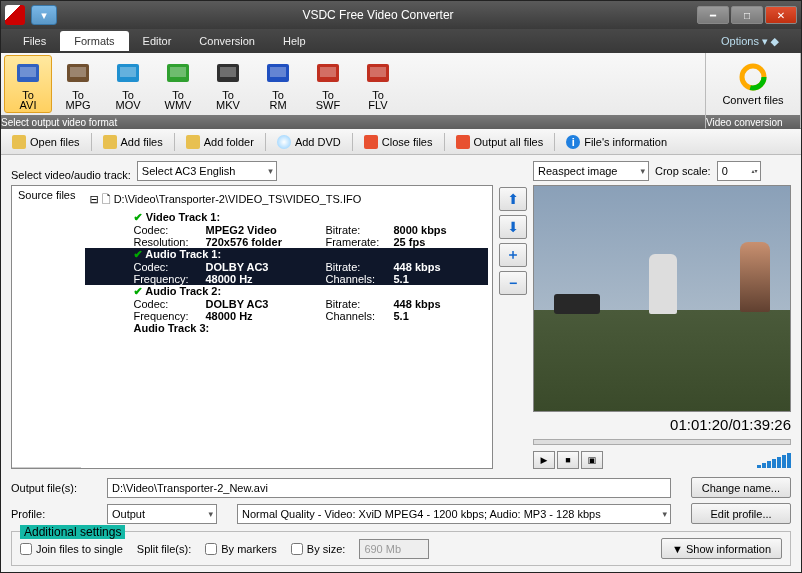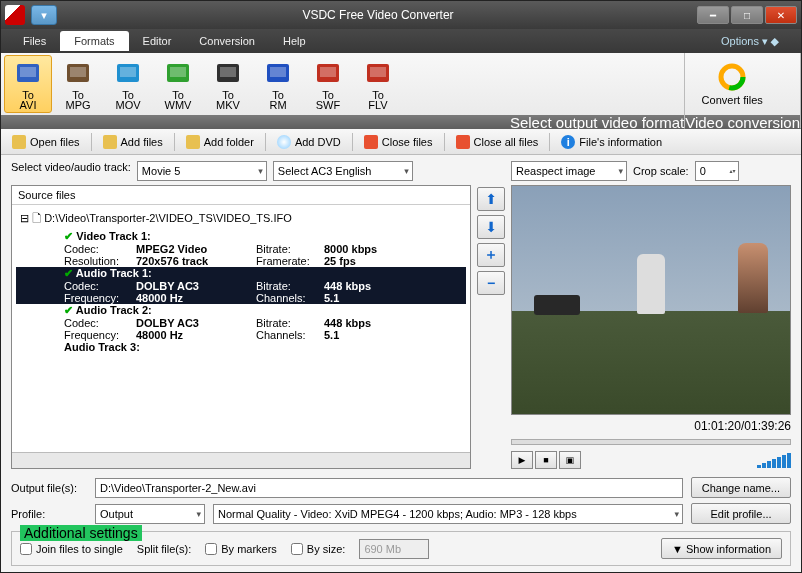--- a/index.html
+++ b/index.html
@@ -19,67 +19,67 @@
 .menu-item.active{background:#fff;color:#333;border-radius:3px 3px 0 0}
 .menu-spacer{flex:1}
 .options-link{color:#bde;padding:4px 14px}
 .ribbon{height:76px;background:linear-gradient(#f8f8f8,#e8e8e8);display:flex;border-bottom:1px solid #888}
 .ribbon-group{display:flex;flex-direction:column;border-right:1px solid #bbb}
 .ribbon-items{display:flex;padding:2px}
 .ribbon-btn{width:48px;height:58px;display:flex;flex-direction:column;align-items:center;justify-content:center;border:1px solid transparent;border-radius:3px;cursor:pointer;margin:0 1px}
 .ribbon-btn.selected{background:linear-gradient(#ffe8a0,#ffd060);border-color:#e0a020}
 .ribbon-btn.convert{width:88px}
 .ricon{width:30px;height:30px;margin-bottom:2px}
-.ribbon-caption{height:16px;background:linear-gradient(#7a7a7a,#5a5a5a);color:#fff;text-align:right;font-size:15px;line-height:16px}
+.ribbon-caption{height:16px;background:linear-gradient(#7a7a7a,#5a5a5a);color:#fff;text-align:left;font-size:10px;line-height:16px}
 .toolbar{height:26px;background:linear-gradient(#f8f8f8,#e4e4e4);border-bottom:1px solid #bbb;display:flex;align-items:center;padding:0 4px;gap:2px}
 .tbtn{display:flex;align-items:center;gap:4px;padding:2px 6px;cursor:pointer;border:1px solid transparent}
 .tico{width:14px;height:14px;border-radius:2px}
 .tsep{width:1px;height:18px;background:#bbb;margin:0 2px}
 .main{flex:1;padding:6px 10px;background:#f4f4f4;display:flex;flex-direction:column;gap:4px;overflow:hidden}
-.row{display:flex;align-items:flex-start;gap:6px}
+.row{display:flex;align-items:flex-end;gap:6px}
 .label{min-width:0}
 .combo{height:20px;border:1px solid #888;background:#fff;padding:0 4px;display:flex;align-items:center;position:relative}
 .combo::after{content:"▾";position:absolute;right:3px;font-size:9px;color:#555}
 .textfield{height:20px;border:1px solid #888;background:#fff;padding:0 4px;display:flex;align-items:center}
 .btn{height:21px;border:1px solid #888;background:linear-gradient(#f8f8f8,#e0e0e0);padding:0 10px;display:flex;align-items:center;justify-content:center;border-radius:2px;cursor:pointer;min-width:100px;font-size:11px}
 .mid{display:flex;gap:6px;flex:1;min-height:0}
 .left-col{flex:1;display:flex;flex-direction:column;min-width:0}
-.src-panel{flex:1;border:1px solid #888;background:#fff;display:flex;flex-direction:column;min-height:0}
+.src-panel{flex:1;border:1px solid #888;background:#fff;display:flex;flex-direction:row;min-height:0}
 .src-header{padding:3px 6px;border-bottom:1px solid #ccc}
 .src-body{flex:1;overflow:hidden;padding:4px;font-size:11px}
 .src-line{padding:1px 4px}
 .track{padding-left:30px}
 .track-head{font-weight:bold;padding-left:18px}
 .track-row{display:flex;padding-left:18px}
 .tk{width:72px}.tv{width:120px;font-weight:bold}.tk2{width:68px}.tv2{font-weight:bold}
 .track.sel{background:#0f172a;color:#fff}
 .track.sel .tv,.track.sel .tv2{font-weight:bold}
 .hscroll{height:16px;background:#e8e8e8;border-top:1px solid #bbb}
 .side-btns{display:flex;flex-direction:column;gap:4px}
 .sbtn{width:28px;height:24px;border:1px solid #888;background:linear-gradient(#f8f8f8,#e0e0e0);display:flex;align-items:center;justify-content:center;font-size:14px;cursor:pointer;border-radius:2px}
-.right-col{width:280px;display:flex;flex-direction:column;gap:4px}
+.right-col{width:258px;display:flex;flex-direction:column;gap:4px}
 .prev-top{display:flex;align-items:center;gap:6px}
 .spin{width:44px;height:20px;border:1px solid #888;background:#fff;display:flex;align-items:center;padding:0 4px;position:relative}
 .spin::after{content:"▴▾";position:absolute;right:2px;font-size:6px;line-height:6px;color:#555}
 .preview{flex:1;border:1px solid #888;background:#1a2810;position:relative;overflow:hidden}
 .sky{position:absolute;inset:0;background:linear-gradient(#8aa0b8 0%,#a8b8c8 55%,#4a5a3a 55%,#3a4a2a 100%)}
 .person1{position:absolute;left:45%;top:30%;width:28px;height:60px;background:#ddd;border-radius:6px 6px 2px 2px}
 .person2{position:absolute;right:8%;top:25%;width:30px;height:70px;background:linear-gradient(#c89070,#604030);border-radius:8px 8px 2px 2px}
 .car{position:absolute;left:8%;top:48%;width:46px;height:20px;background:#282828;border-radius:3px}
-.timecode{text-align:right;font-size:12px}
+.timecode{text-align:right;font-size:15px}
 .playbar{display:flex;align-items:center;gap:2px}
 .pbtn{width:22px;height:18px;border:1px solid #888;background:linear-gradient(#f8f8f8,#e0e0e0);display:flex;align-items:center;justify-content:center;font-size:9px}
 .vol{display:flex;gap:1px;margin-left:auto;align-items:flex-end}
 .vbar{width:4px;background:#2080d0}
 .slider{height:6px;background:#ddd;border:1px solid #aaa;margin:2px 0}
 .bottom{display:flex;flex-direction:column;gap:5px;padding-top:4px}
-.brow{display:flex;align-items:center;gap:8px}
+.brow{display:flex;align-items:center;gap:20px}
 .blabel{width:76px}
 .fieldset{border:1px solid #bbb;padding:6px 8px;margin-top:2px;display:flex;align-items:center;gap:14px;position:relative}
-.legend{position:absolute;top:-7px;left:8px;background:#22c55e;padding:0 4px;font-size:14px}
+.legend{position:absolute;top:-7px;left:8px;background:#14b8a6;padding:0 4px;font-size:12px}
 .chk{display:flex;align-items:center;gap:4px}
 .chk input{width:12px;height:12px}
 .disabled{color:#999;background:#eee}
 svg{display:block}
 </style>
 </head>
 <body>
 
 <div class="window">
 
@@ -203,57 +203,54 @@
         <span>Add DVD</span>
       </div>
       <div class="tsep"></div>
     <div class="tbtn">
         <div class="tico" style="background:#e85030"></div>
         <span>Close files</span>
       </div>
       <div class="tsep"></div>
     <div class="tbtn">
         <div class="tico" style="background:#e85030"></div>
-        <span>Close all files</span>
+        <span>Output all files</span>
       </div>
       <div class="tsep"></div>
     <div class="tbtn">
         <div class="tico" style="background:#2080e0;border-radius:50%;color:#fff;text-align:center;line-height:14px;font-weight:bold">i</div>
         <span>File's information</span>
       </div>
   </div>
 
   <div class="main">
 
     <div class="mid">
       <div class="left-col">
         <div class="row" style="margin-bottom:4px">
           <span class="label">Select video/audio track:</span>
-          <div class="combo" style="width:130px">
-              <span>Movie 5</span>
-            </div>
           <div class="combo" style="width:140px">
               <span>Select AC3 English</span>
             </div>
         </div>
         <div class="src-panel">
           <div class="src-header">Source files</div>
           <div class="src-body" id="src-body">
               <div class="src-line">⊟ 🗋 D:\Video\Transporter-2\VIDEO_TS\VIDEO_TS.IFO</div>
               <div class="track">
                 <div class="track-head"><span style="color:#0a0">✔</span> Video Track 1:</div>
                 <div class="track-row">
                   <span class="tk">Codec:</span>
                   <span class="tv">MPEG2 Video</span>
                   <span class="tk2">Bitrate:</span>
                   <span class="tv2">8000 kbps</span>
                 </div>
                 <div class="track-row">
                   <span class="tk">Resolution:</span>
-                  <span class="tv">720x576 track</span>
+                  <span class="tv">720x576 folder</span>
                   <span class="tk2">Framerate:</span>
                   <span class="tv2">25 fps</span>
                 </div>
               </div>
               <div class="track sel">
                 <div class="track-head"><span style="color:#0a0">✔</span> Audio Track 1:</div>
                 <div class="track-row">
                   <span class="tk">Codec:</span>
                   <span class="tv">DOLBY AC3</span>
                   <span class="tk2">Bitrate:</span>

